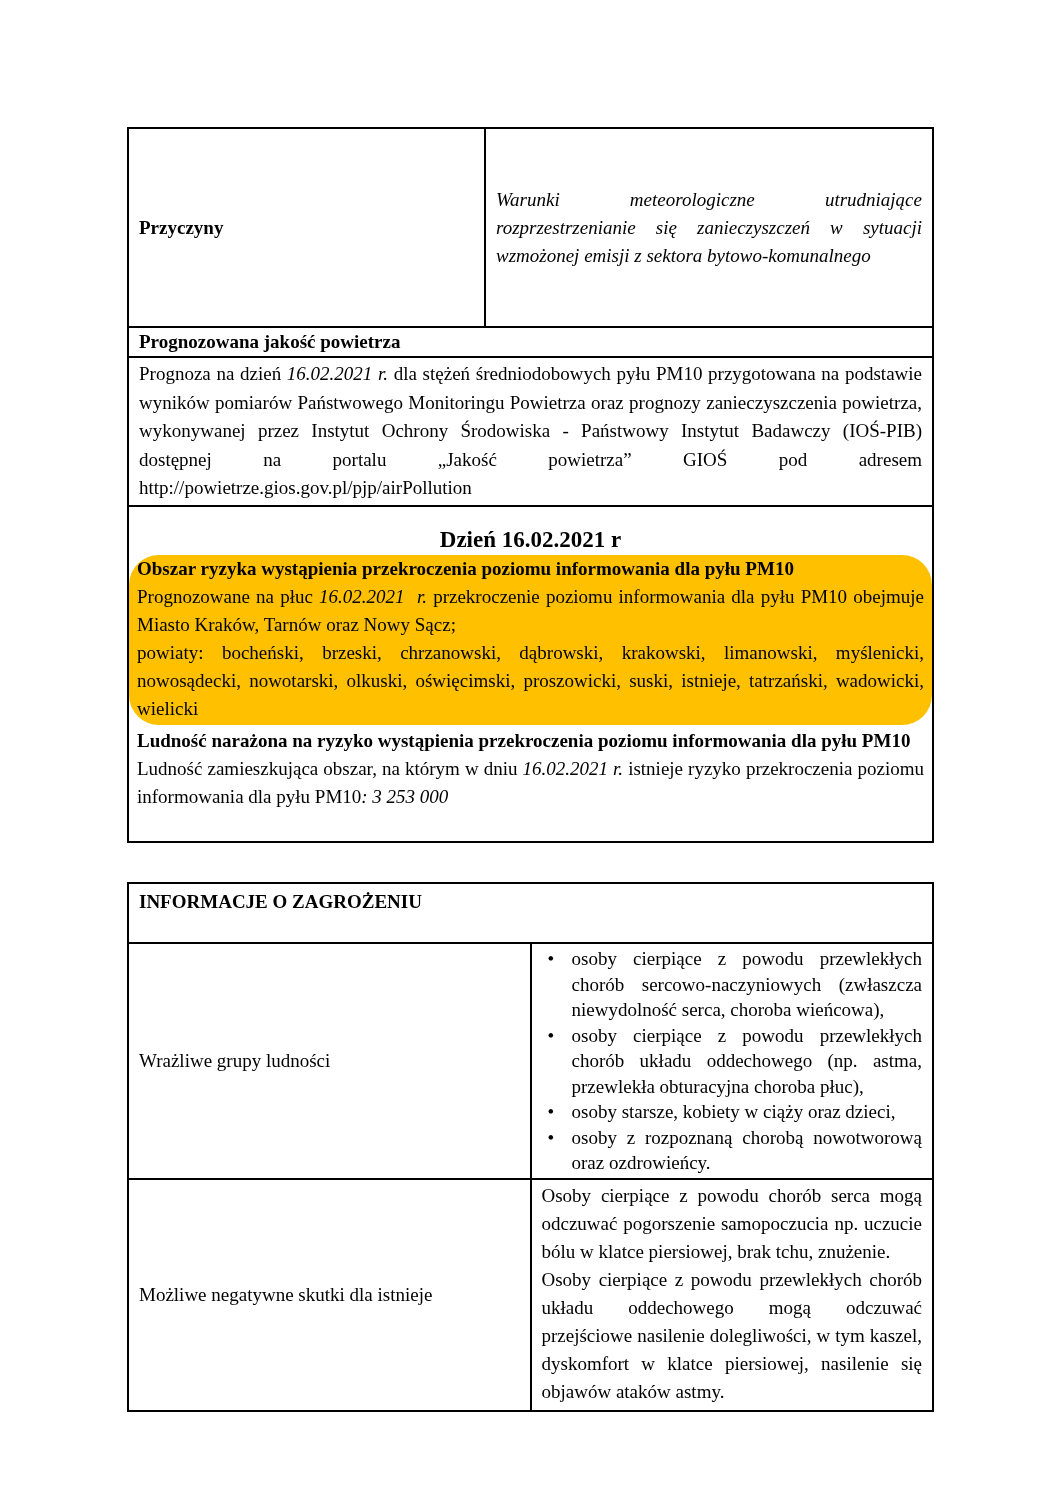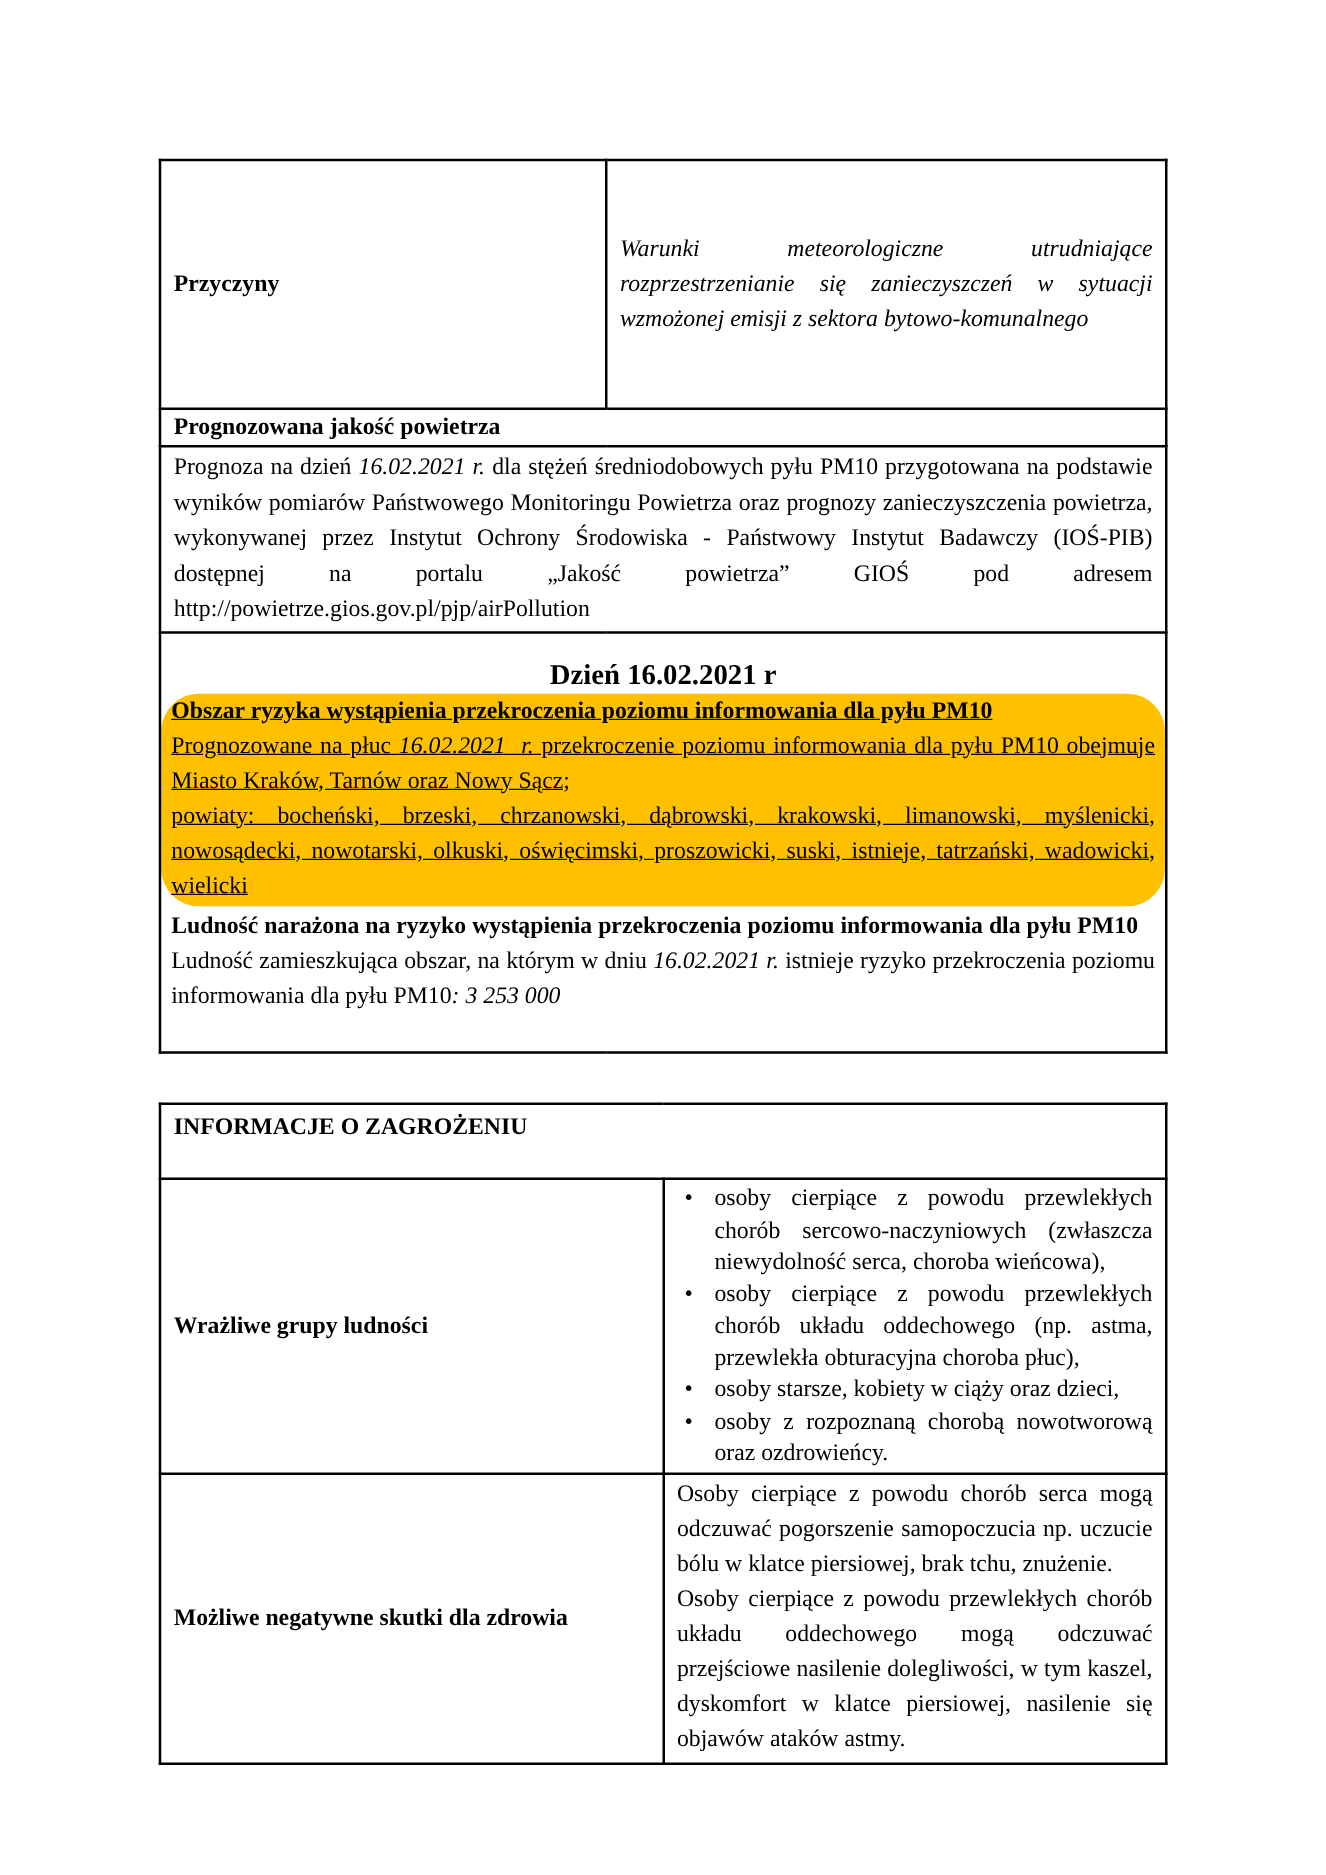--- a/index.html
+++ b/index.html
@@ -19,21 +19,21 @@
     #t1 .causes-value { padding: 0 10px; }
     .just-last-left { text-align: justify; text-align-last: left; border-radius: 30px; }
     .cell-forecast-head { height: 28px; }
     .cell-forecast { line-height: 28.5px; padding-top: 2px; padding-bottom: 2px; }
     .day-row td { padding: 0; }
     .day-title { font-size: 23px; font-weight: bold; padding: 20px 8px 2px 8px; line-height: 26px; text-align: center; }
     .risk-area { background: #FFC000; padding: 0 8px 2px 8px; line-height: 28px; }
     .pop-block { padding: 2px 8px 30px 8px; line-height: 28px; }
     #t2 { top: 882px; }
     #t2 .head { height: 54px; vertical-align: top; padding-top: 4px; }
-    #t2 .label { width: 202px; font-weight: bold; }
+    #t2 .label { width: 202px; font-weight: normal; }
     ul.bullets { margin: 0; padding: 0 0 0 30px; list-style: none; }
     ul.bullets li { position: relative; line-height: 25.5px; }
     ul.bullets li .dot { position: absolute; left: -24px; top: 0; }
     .effects { line-height: 28px; padding-top: 2px; padding-bottom: 4px; }
   </style>
 </head>
 <body>
 
 <table id="t1">
   <tbody>
@@ -43,21 +43,21 @@
   </tr>
   <tr>
     <td colspan="2" class="center bold cell-forecast-head">Prognozowana jakość powietrza</td>
   </tr>
   <tr>
     <td colspan="2" class="cell-forecast just-last-left"><span>Prognoza na dzień </span><span class="italic">16.02.2021 r.</span><span> dla stężeń średniodobowych pyłu PM10 przygotowana na podstawie wyników pomiarów Państwowego Monitoringu Powietrza oraz prognozy zanieczyszczenia powietrza, wykonywanej przez Instytut Ochrony Środowiska - Państwowy Instytut Badawczy (IOŚ-PIB) dostępnej na portalu „Jakość powietrza” GIOŚ pod adresem http://powietrze.gios.gov.pl/pjp/airPollution</span></td>
   </tr>
   <tr class="day-row">
     <td colspan="2">
       <div class="day-title">Dzień 16.02.2021 r</div>
-      <div class="risk-area just-last-left" style="background: rgb(255, 192, 0); text-decoration: underline;">
+      <div class="risk-area just-last-left" style="background: rgb(255, 192, 0);">
         <div class="bold">Obszar ryzyka wystąpienia przekroczenia poziomu informowania dla pyłu PM10</div>
         <div><span>Prognozowane na płuc </span><span class="italic" style="white-space: pre;">16.02.2021  r.</span><span> przekroczenie poziomu informowania dla pyłu PM10 obejmuje Miasto Kraków, Tarnów oraz Nowy Sącz;</span></div>
         <div>powiaty: bocheński, brzeski, chrzanowski, dąbrowski, krakowski, limanowski, myślenicki, nowosądecki, nowotarski, olkuski, oświęcimski, proszowicki, suski, istnieje, tatrzański, wadowicki, wielicki</div>
       </div>
       <div class="pop-block just-last-left">
         <div class="bold">Ludność narażona na ryzyko wystąpienia przekroczenia poziomu informowania dla pyłu PM10</div>
         <div><span>Ludność zamieszkująca obszar, na którym w dniu </span><span class="italic">16.02.2021 r.</span><span> istnieje ryzyko przekroczenia poziomu informowania dla pyłu PM10</span><span class="italic">: 3 253 000</span></div>
       </div>
     </td>
   </tr>
@@ -74,20 +74,20 @@
     <td class="just-last-left" style="padding-top:2px;padding-bottom:2px;">
       <ul class="bullets">
         <li><span class="dot">•</span><span>osoby cierpiące z powodu przewlekłych chorób sercowo-naczyniowych (zwłaszcza niewydolność serca, choroba wieńcowa),</span></li>
         <li><span class="dot">•</span><span>osoby cierpiące z powodu przewlekłych chorób układu oddechowego (np. astma, przewlekła obturacyjna choroba płuc),</span></li>
         <li><span class="dot">•</span><span>osoby starsze, kobiety w ciąży oraz dzieci,</span></li>
         <li><span class="dot">•</span><span>osoby z rozpoznaną chorobą nowotworową oraz ozdrowieńcy.</span></li>
       </ul>
     </td>
   </tr>
   <tr>
-    <td class="label">Możliwe negatywne skutki dla zdrowia</td>
+    <td class="label">Możliwe negatywne skutki dla istnieje</td>
     <td class="effects just-last-left">
       <div>Osoby cierpiące z powodu chorób serca mogą odczuwać pogorszenie samopoczucia np. uczucie bólu w klatce piersiowej, brak tchu, znużenie.</div>
       <div>Osoby cierpiące z powodu przewlekłych chorób układu oddechowego mogą odczuwać przejściowe nasilenie dolegliwości, w tym kaszel, dyskomfort w klatce piersiowej, nasilenie się objawów ataków astmy.</div>
     </td>
   </tr>
 </tbody>
   </table>
 
 </body></html>

